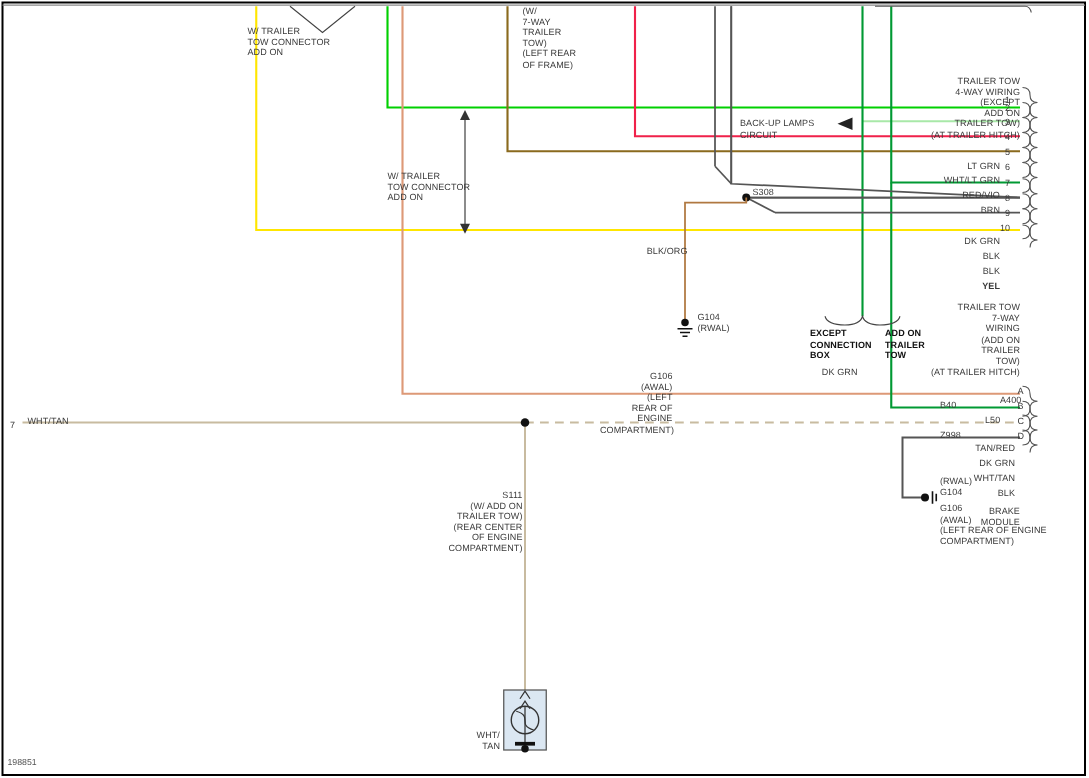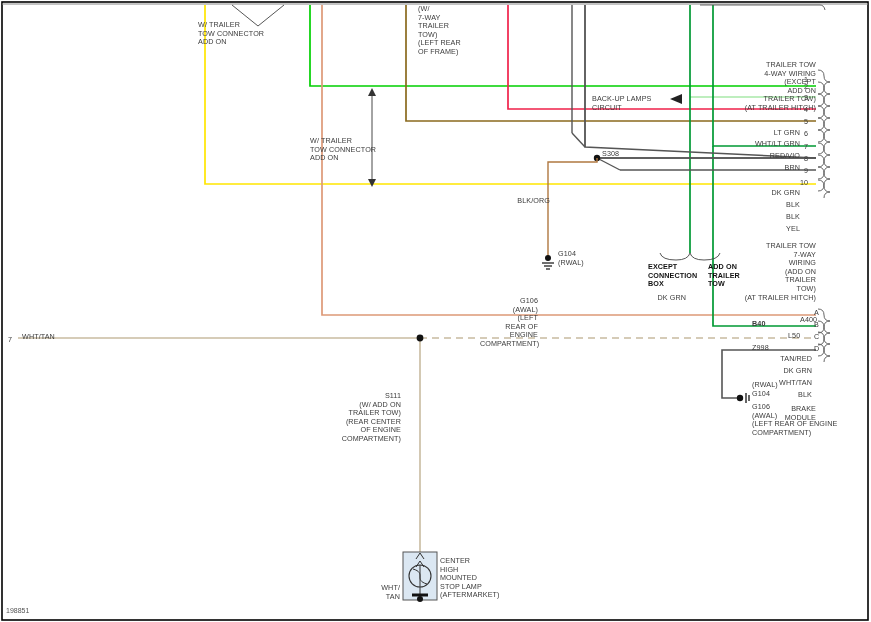--- a/index.html
+++ b/index.html
@@ -211,36 +211,36 @@
 
   <div class="lbl r" style="left:700px;top:142px;width:100px;">DK GRN</div>
   <div class="pinno" style="left:786px;top:142px;width:22px;">7</div>
 
   <div class="lbl r" style="left:700px;top:154px;width:100px;">BLK</div>
   <div class="pinno" style="left:786px;top:154px;width:22px;">8</div>
 
   <div class="lbl r" style="left:700px;top:166px;width:100px;">BLK</div>
   <div class="pinno" style="left:786px;top:166px;width:22px;">9</div>
 
-  <div class="lbl r" style="left:700px;top:178px;width:100px;">YEL</div>
+  <div class="lbl r" style="left:700px;top:178px;width:100px;font-weight:bold;">YEL</div>
   <div class="pinno" style="left:782px;top:178px;width:26px;text-align:right;">10</div>
 
   <div class="lbl r" style="left:700px;top:195px;width:116px;">TRAILER TOW
 7-WAY
 WIRING
 (ADD ON
 TRAILER
 TOW)
 (AT TRAILER HITCH)</div>
 
   <div class="lbl" style="left:752px;top:316px;margin-left:48px;">A400</div>
   <div class="lbl r" style="left:772px;top:308px;width:40px;">TAN/RED</div>
   <div class="pinno" style="left:814px;top:308px;width:14px;text-align:left;">A</div>
 
-  <div class="lbl" style="left:752px;top:320px;font-weight:bold;">B40</div>
+  <div class="lbl" style="left:752px;top:320px;">B40</div>
   <div class="lbl r" style="left:772px;top:320px;width:40px;">DK GRN</div>
   <div class="pinno" style="left:814px;top:320px;width:14px;text-align:left;">B</div>
 
   <div class="lbl" style="left:752px;top:332px;margin-left:36px;">L50</div>
   <div class="lbl r" style="left:772px;top:332px;width:40px;">WHT/TAN</div>
   <div class="pinno" style="left:814px;top:332px;width:14px;text-align:left;">C</div>
 
   <div class="lbl" style="left:752px;top:344px;">Z998</div>
   <div class="lbl r" style="left:772px;top:344px;width:40px;">BLK</div>
   <div class="pinno" style="left:814px;top:344px;width:14px;text-align:left;">D</div>
@@ -250,30 +250,25 @@
   <div class="lbl" style="left:752px;top:381px;width:110px;">(RWAL)
 G104</div>
   <div class="lbl" style="left:752px;top:403px;width:118px;">G106
 (AWAL)
 (LEFT REAR OF ENGINE
 COMPARTMENT)</div>
 
   <div class="lbl" style="left:22px;top:333px;">WHT/TAN</div>
   <div class="lbl" style="left:8px;top:336px;">7</div>
 
-  <div class="lbl r" style="left:303px;top:345px;width:98px;">S111
+  <div class="lbl r" style="left:320px;top:345px;width:98px;">S111
 (W/ ADD ON
 TRAILER TOW)
 (REAR CENTER
 OF ENGINE
 COMPARTMENT)</div>
 
   <div class="lbl r" style="left:368px;top:537px;width:32px;">WHT/
 TAN</div>
-  <div class="lbl" style="left:440px;top:557px;width:90px;">CENTER
-HIGH
-MOUNTED
-STOP LAMP
-(AFTERMARKET)</div>
 
   <div class="dnum">198851</div>
 
 </div>
 
 </body></html>

